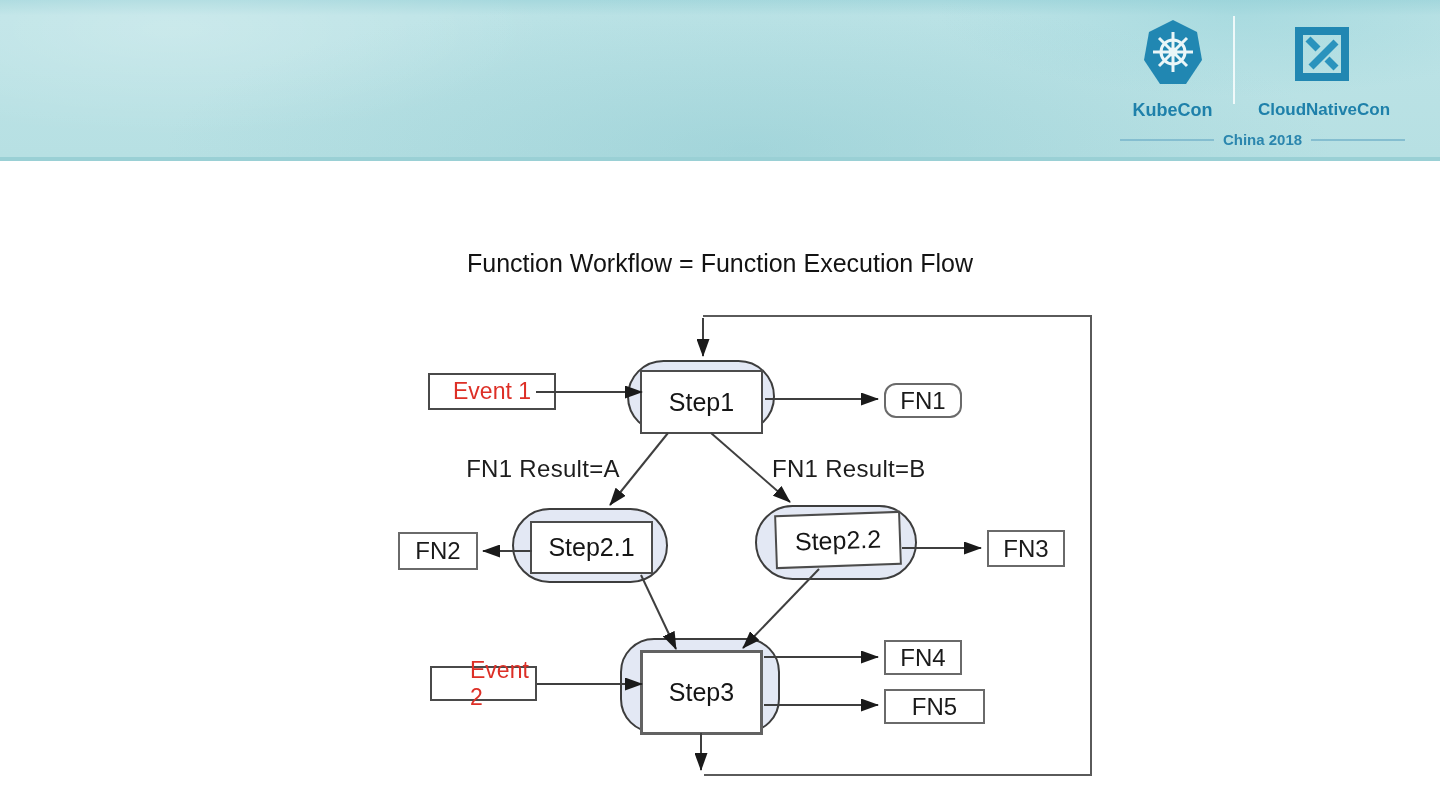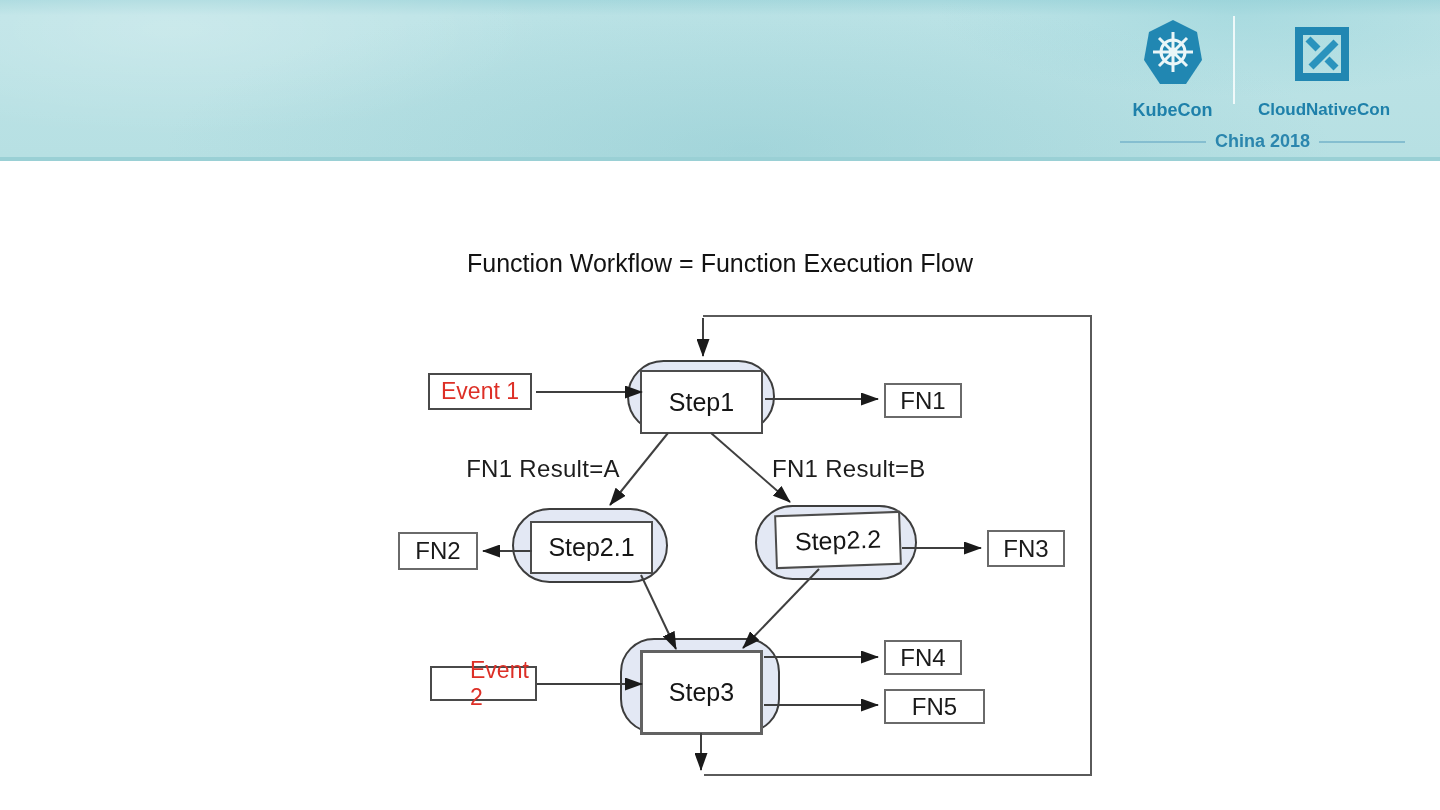--- a/index.html
+++ b/index.html
@@ -28,21 +28,21 @@
 
   .logo-divider{position:absolute;left:1233px;top:16px;width:2px;height:88px;
     background:rgba(255,255,255,.8);}
   .brand-label{position:absolute;top:100px;font-weight:bold;color:var(--brand);
     text-align:center;white-space:nowrap;}
   .kubecon-label{left:1100px;width:145px;font-size:18px;}
   .cloudnativecon-label{left:1243px;width:162px;font-size:17px;}
   .china-row{position:absolute;left:1120px;top:131px;width:285px;display:flex;
     align-items:center;gap:9px;}
   .china-row .rule{flex:1;height:2px;background:#85bed0;}
-  .china-row .china-text{font-size:18px;font-weight:bold;color:#2b86ae;white-space:nowrap;}
+  .china-row .china-text{font-size:15px;font-weight:bold;color:#2b86ae;white-space:nowrap;}
   .logo-icon{position:absolute;}
 
   
   .intro-text{position:absolute;left:0;top:196px;width:1440px;text-align:center;
     font-size:27px;color:#131313;}
   .equation-text{position:absolute;left:0;top:249px;width:1440px;text-align:center;
     font-size:25px;color:#131313;}
 
   
   .node,.stadium,.inner-box{position:absolute;display:flex;align-items:center;
@@ -50,31 +50,31 @@
   .node{background:#fff;font-size:24px;color:#1a1a1a;}
   .event-box{border:2px solid #4a4a4a;color:var(--event-red);font-size:23px;}
   .fn-box{border:2px solid #6a6a6a;}
   .stadium{background:var(--step-fill);border:2px solid #3d3d3d;border-radius:999px;}
   .stadium.square-ish{border-radius:34px;}
   .inner-box{background:#fff;border:2px solid #4c4c4c;font-size:25px;color:#161616;}
   .branch-label{position:absolute;font-size:24px;color:#1d1d1d;letter-spacing:.3px;
     white-space:nowrap;}
 
   
-  .n-event1{left:428px;top:373px;width:104px;height:37px;}
+  .n-event1{left:428px;top:373px;width:128px;height:37px;}
   .n-event2{left:430px;top:666px;width:107px;height:35px;padding-left:38px;}
   .s-step1{left:627px;top:360px;width:148px;height:73px;}
   .i-step1{left:640px;top:370px;width:123px;height:64px;}
   .s-step2_1{left:512px;top:508px;width:156px;height:75px;}
   .i-step2_1{left:530px;top:521px;width:123px;height:53px;}
   .s-step2_2{left:755px;top:505px;width:162px;height:75px;}
   .i-step2_2{left:775px;top:513px;width:126px;height:54px;transform:rotate(-2deg);}
   .s-step3{left:620px;top:638px;width:160px;height:95px;}
   .i-step3{left:640px;top:650px;width:123px;height:85px;border:3px solid #626262;}
-  .n-fn1{left:884px;top:383px;width:78px;height:35px;}
+  .n-fn1{left:884px;top:383px;width:78px;height:35px;border-radius:12px;}
   .n-fn2{left:398px;top:532px;width:80px;height:38px;}
   .n-fn3{left:987px;top:530px;width:78px;height:37px;}
   .n-fn4{left:884px;top:640px;width:78px;height:35px;}
   .n-fn5{left:884px;top:689px;width:101px;height:35px;}
   .l-branch-a{left:458px;top:455px;width:170px;text-align:center;}
   .l-branch-b{left:772px;top:455px;width:170px;}
 
   
   .connectors{position:absolute;left:0;top:0;width:1440px;height:810px;
     pointer-events:none;}

